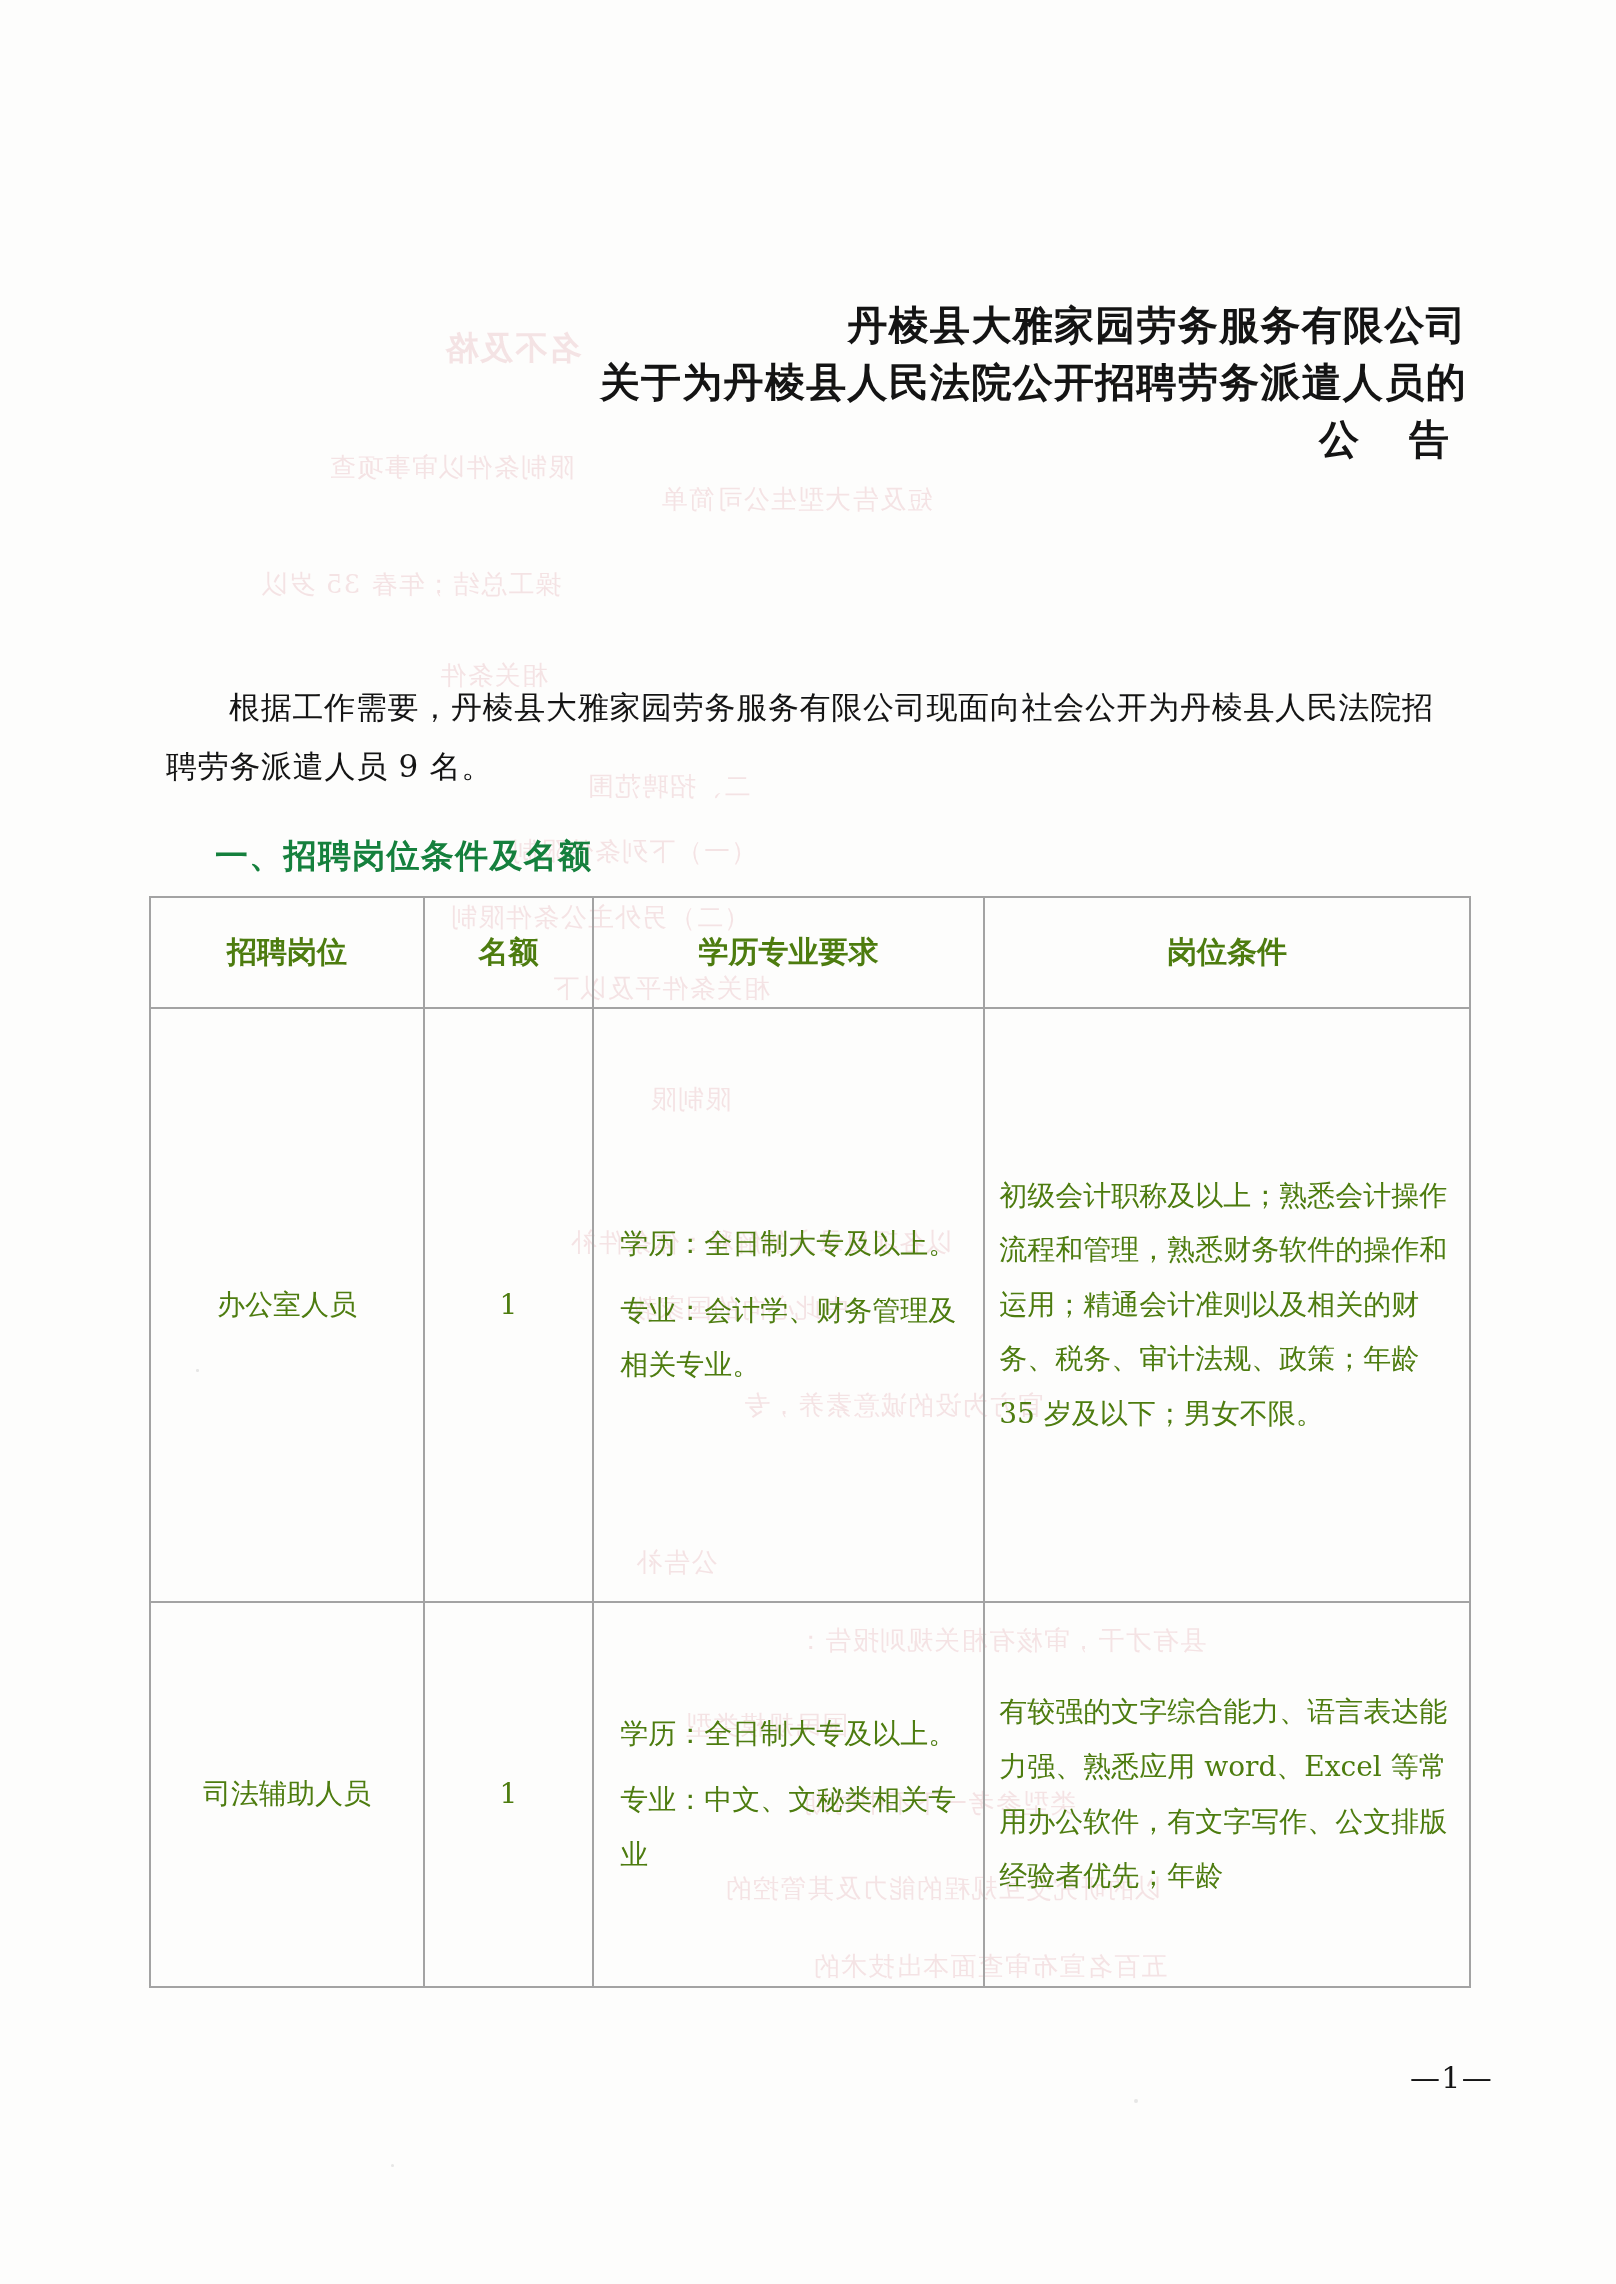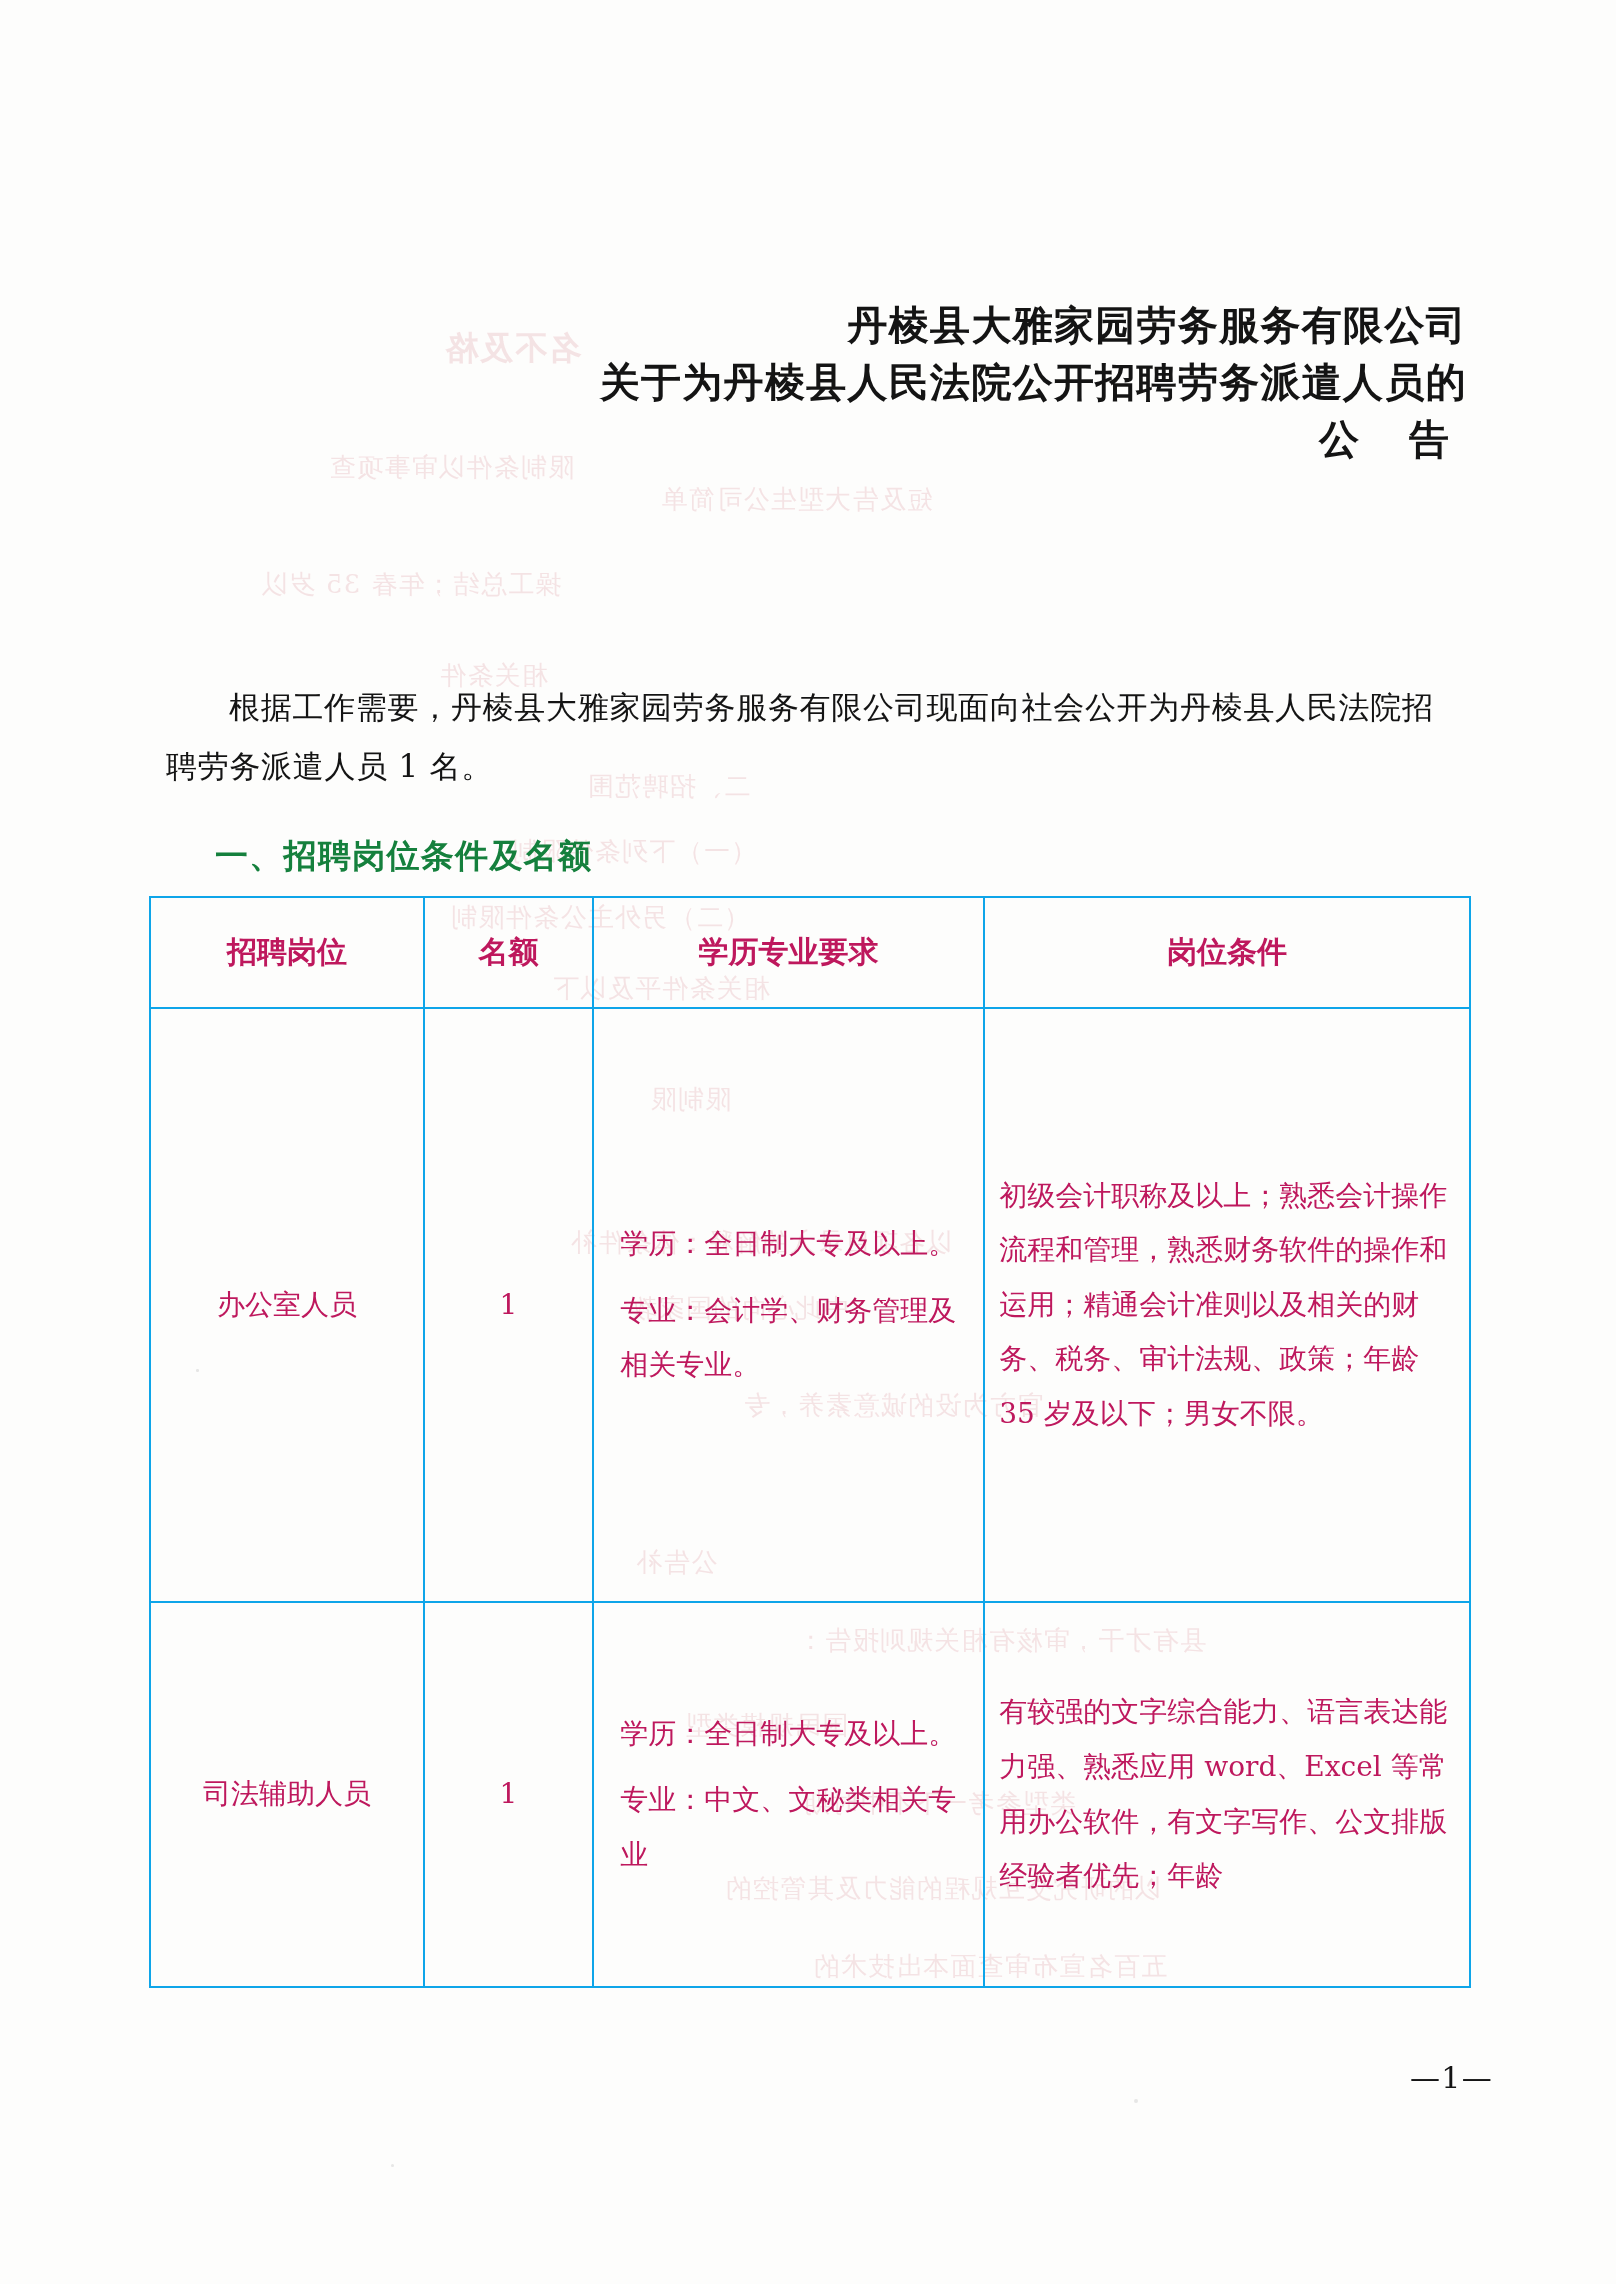--- a/index.html
+++ b/index.html
@@ -94,24 +94,24 @@
 
   table.jobs {
     position: absolute;
     left: 149px;
     top: 896px;
     width: 1321px;
     border-collapse: collapse;
     table-layout: fixed;
   }
   table.jobs th, table.jobs td {
-    border: 2px solid #0ea5e9;
+    border: 2px solid #a3a3a3;
     font-size: 28px;
     line-height: 1.95;
-    color: #be185d;
+    color: #4d7c0f;
     vertical-align: middle;
     padding: 9px 14.3px;
   }
   table.jobs th {
     text-align: center;
     font-weight: bold;
     height: 91px;
     font-size: 30px;
   }
   col.c1 { width: 274px; }
@@ -173,21 +173,21 @@
   </div>
 
   <div class="content">
 
     <div class="title-block">
       <div class="title-line">丹棱县大雅家园劳务服务有限公司</div>
       <div class="title-line">关于为丹棱县人民法院公开招聘劳务派遣人员的</div>
       <div class="title-line last">公  告</div>
     </div>
 
-    <div class="para">根据工作需要，丹棱县大雅家园劳务服务有限公司现面向社会公开为丹棱县人民法院招聘劳务派遣人员 1 名。</div>
+    <div class="para">根据工作需要，丹棱县大雅家园劳务服务有限公司现面向社会公开为丹棱县人民法院招聘劳务派遣人员 9 名。</div>
 
     <div class="section-heading">一、招聘岗位条件及名额</div>
 
     <table class="jobs">
       <colgroup>
         <col class="c1">
           <col class="c2">
           <col class="c3">
           <col class="c4">
       </colgroup>

